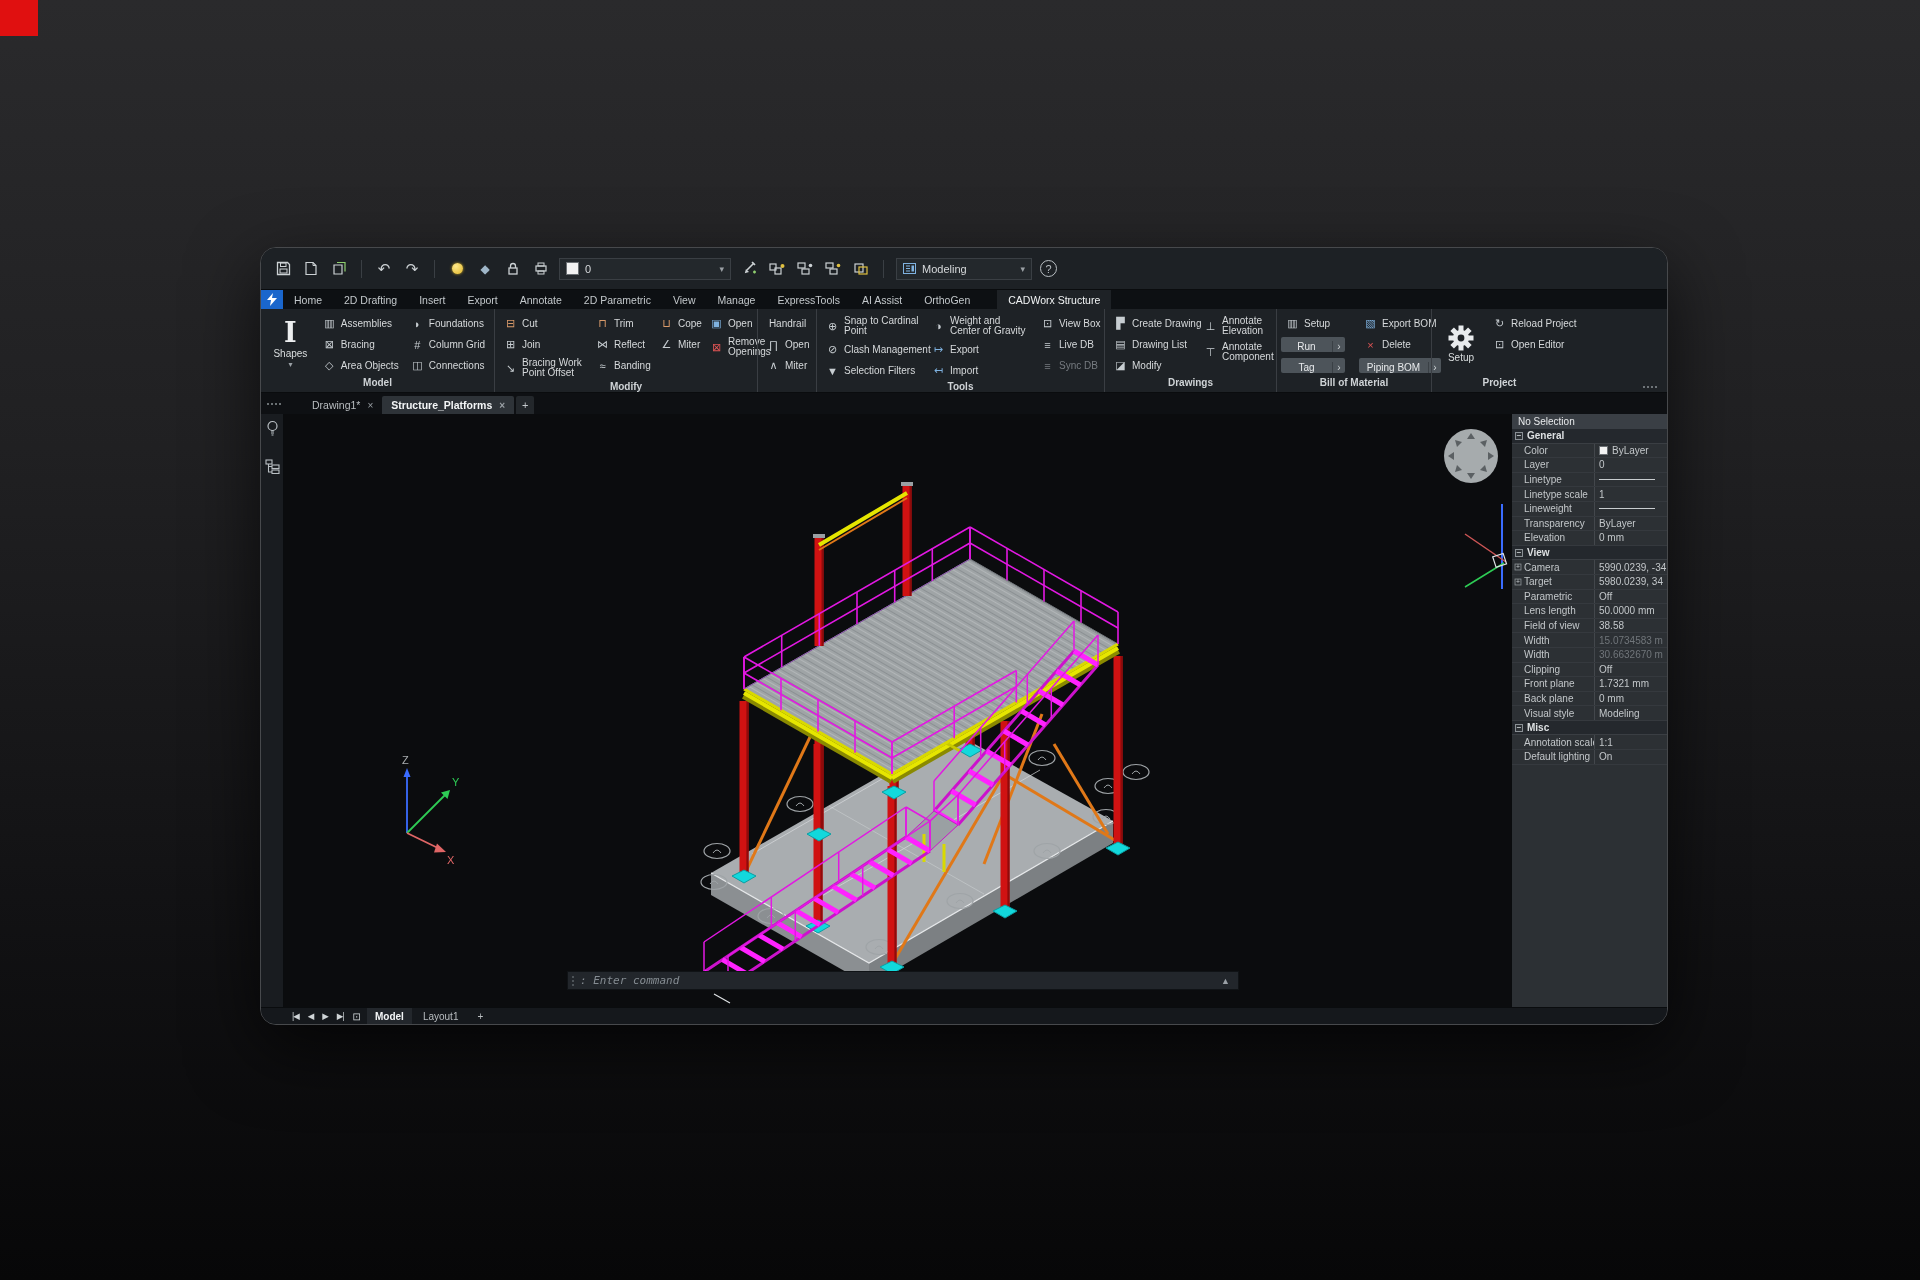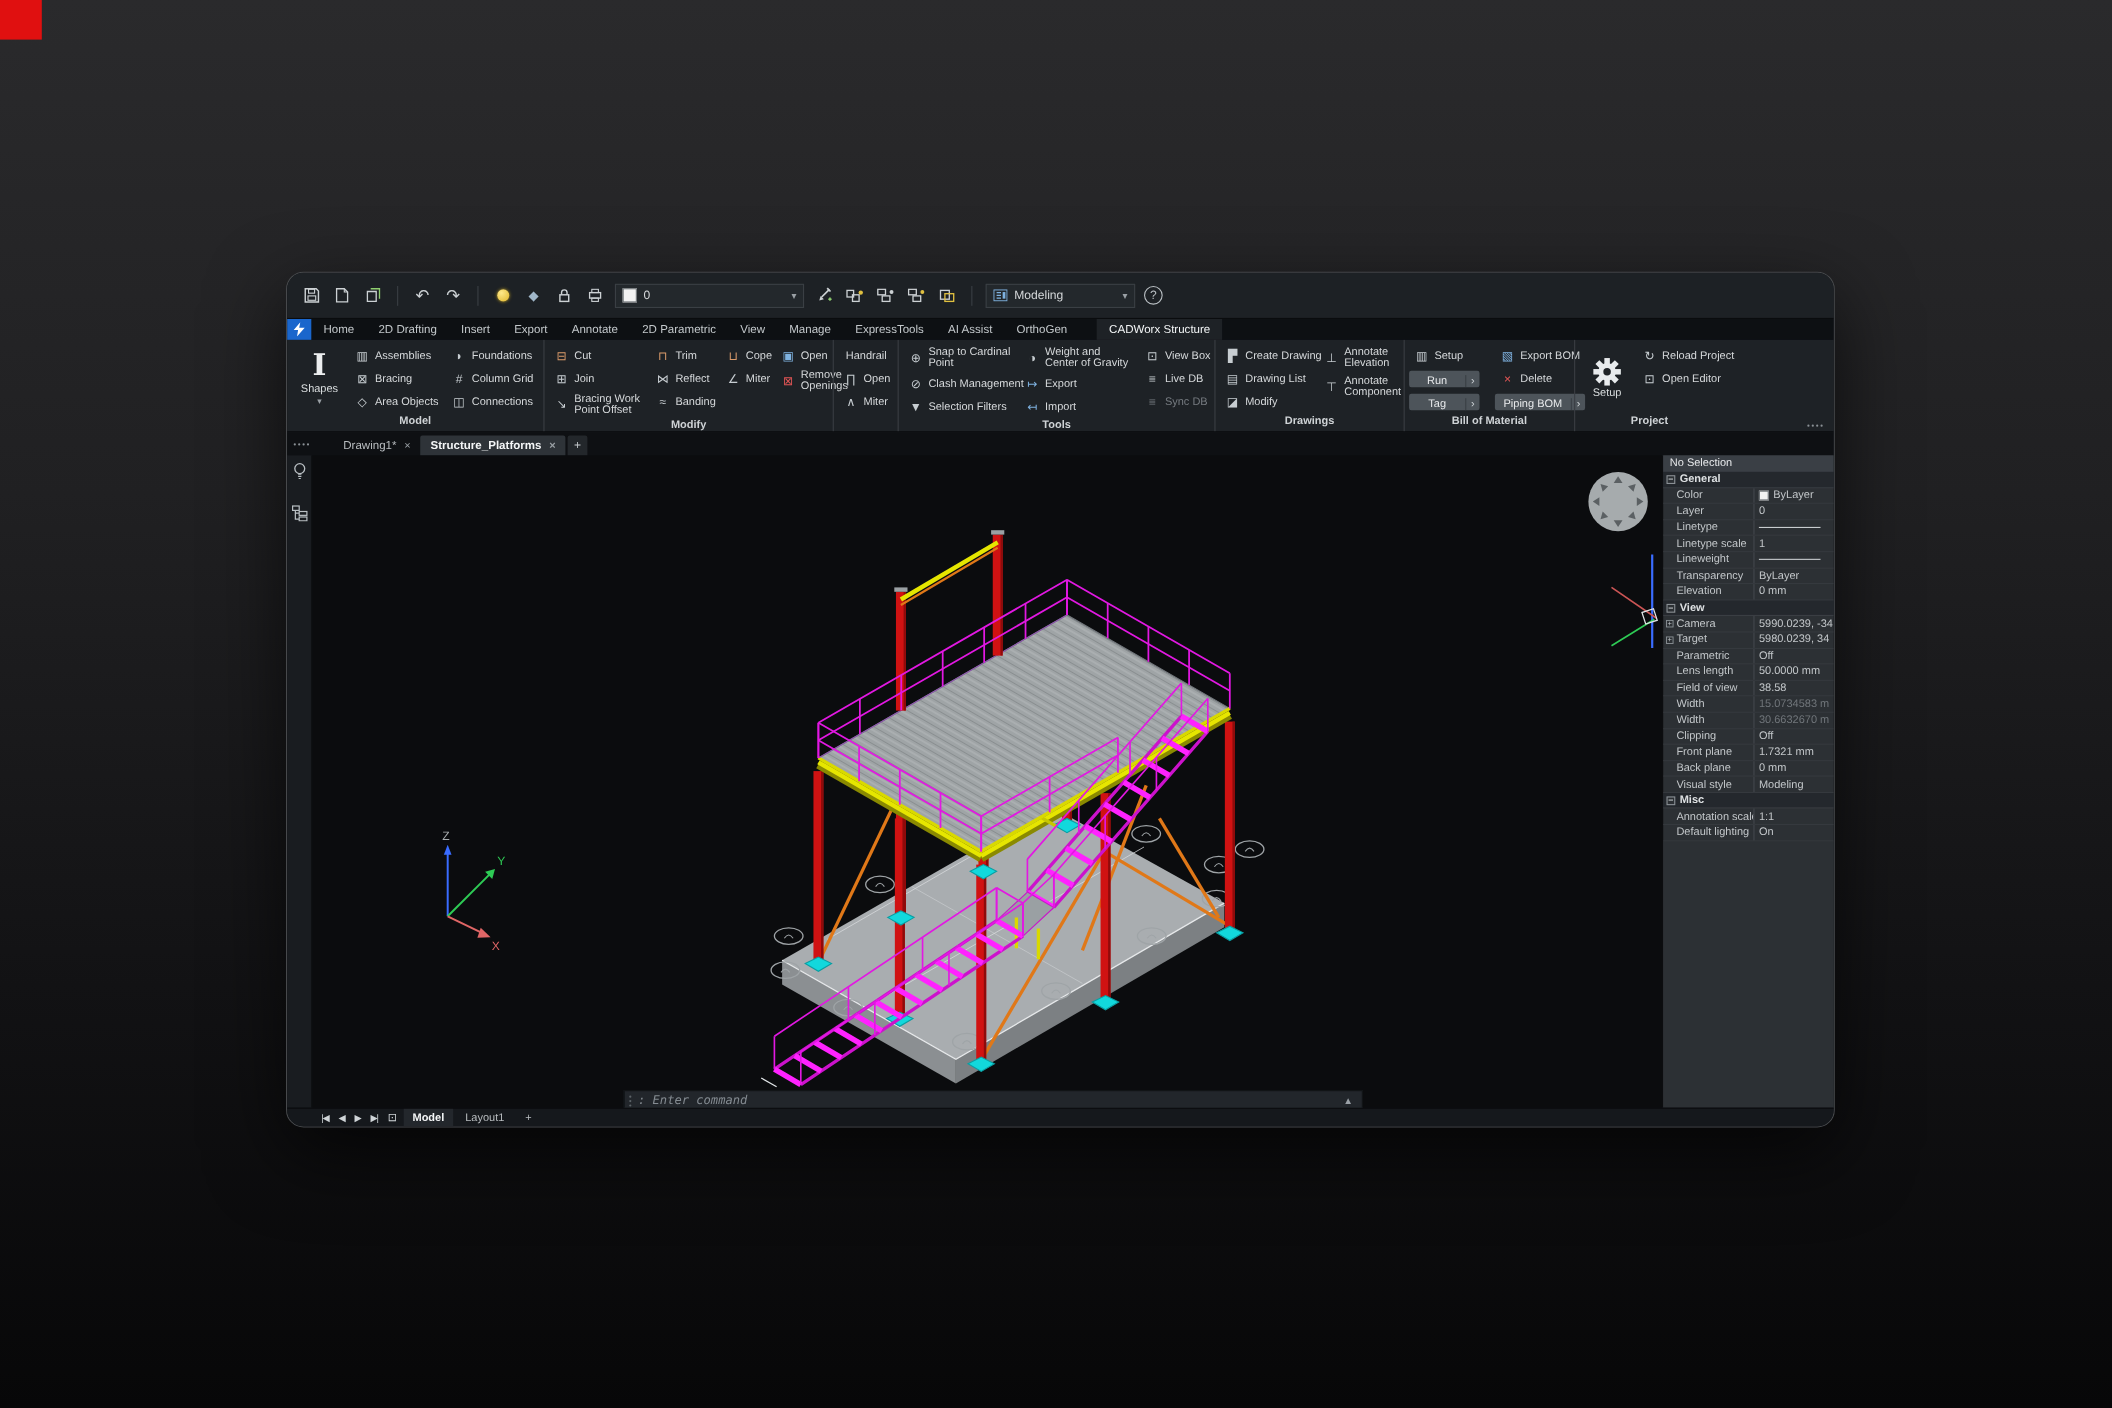--- a/index.html
+++ b/index.html
@@ -85,21 +85,21 @@
             background:#23272b; color:#c3c8cb; font-size:11px; margin-left:2px; border-radius:2px 2px 0 0; }
 
   
   .main { flex:1; display:flex; min-height:0; }
   .leftstrip { width:23px; background:#191c20; border-right:1px solid #0a0c0e;
                display:flex; flex-direction:column; align-items:center; padding-top:6px; gap:22px; }
   .leftstrip svg { display:block; }
   .viewport { flex:1; position:relative; background:#0b0c0e; overflow:hidden; }
   .viewport svg.scene { position:absolute; left:0; top:0; }
 
-  .cmdbar { position:absolute; left:283px; top:577px; width:672px; height:19px;
+  .cmdbar { position:absolute; left:283px; top:557px; width:672px; height:19px;
             background:#22262b; border:1px solid #101316; display:flex; align-items:center;
             padding:0 8px 0 4px; gap:6px; }
   .cmdbar .handle { display:flex; flex-direction:column; gap:2px; }
   .cmdbar .handle i { width:2px; height:2px; background:#5c6368; border-radius:50%; display:block; }
   .cmdtext { font-family:"DejaVu Sans Mono", monospace; font-style:italic; font-size:11px; color:#858c92; }
   .cmdup { margin-left:auto; color:#9aa0a6; font-size:9px; }
 
   
   .props { width:156px; background:#2c3034; border-left:1px solid #0a0c0e; font-size:10px;
            display:flex; flex-direction:column; }

